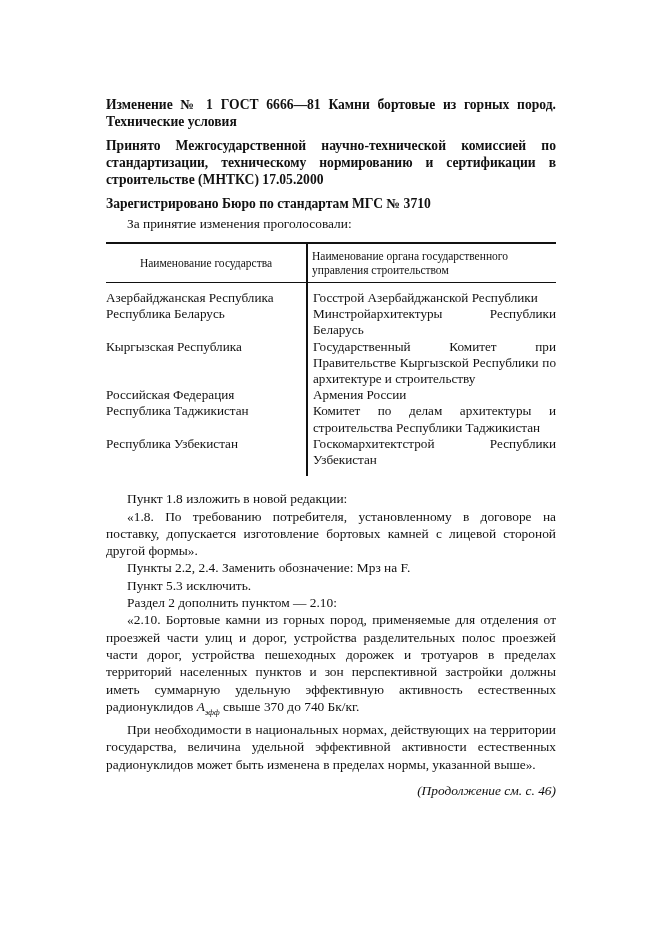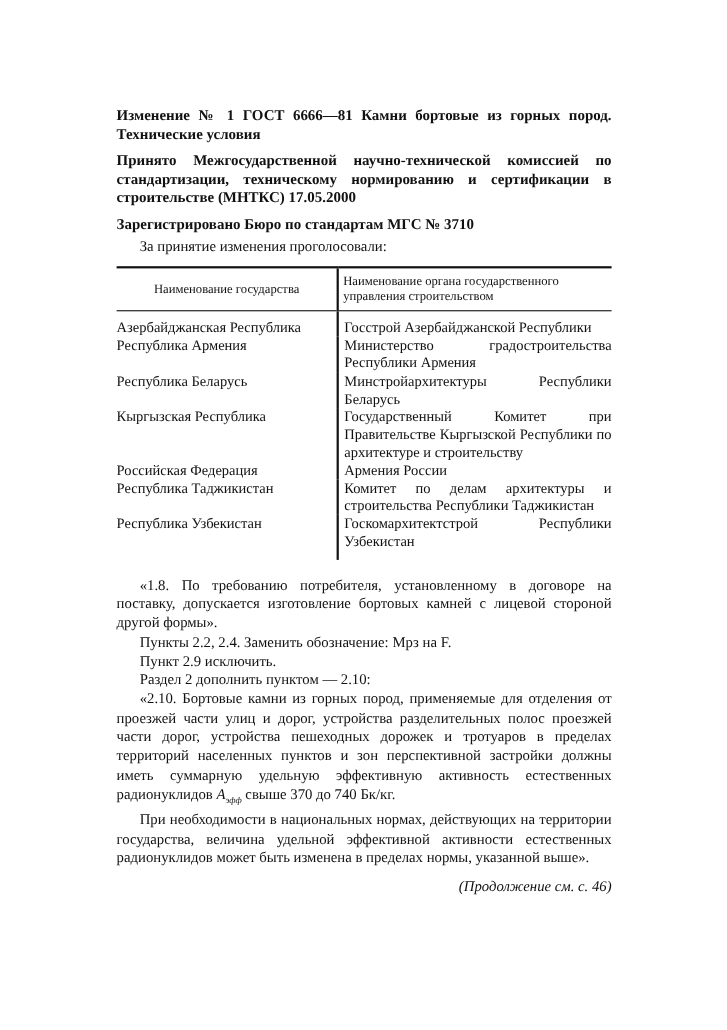--- a/index.html
+++ b/index.html
@@ -42,24 +42,20 @@
         <th class="c1">Наименование государства</th>
         <th class="c2">Наименование органа государственного управления строительством</th>
       </tr>
     </thead>
     <tbody>
       <tr class="first">
         <td class="c1">Азербайджанская Республика</td>
         <td class="c2">Госстрой Азербайджанской Республики</td>
       </tr>
       <tr>
-        <td class="c1">Республика Армения</td>
-        <td class="c2">Министерство градостроительства Республики Армения</td>
-      </tr>
-      <tr>
         <td class="c1">Республика Беларусь</td>
         <td class="c2">Минстройархитектуры Республики Беларусь</td>
       </tr>
       <tr>
         <td class="c1">Кыргызская Республика</td>
         <td class="c2">Государственный Комитет при Правительстве Кыргызской Республики по архитектуре и строительству</td>
       </tr>
       <tr>
         <td class="c1">Российская Федерация</td>
         <td class="c2">Армения России</td>
@@ -68,21 +64,22 @@
         <td class="c1">Республика Таджикистан</td>
         <td class="c2">Комитет по делам архитектуры и строительства Республики Таджикистан</td>
       </tr>
       <tr class="lastrow">
         <td class="c1">Республика Узбекистан</td>
         <td class="c2">Госкомархитектстрой Республики Узбекистан</td>
       </tr>
     </tbody>
   </table>
 
+  <p class="para">Пункт 1.8 изложить в новой редакции:</p>
   <p class="para">«1.8. По требованию потребителя, установленному в договоре на поставку, допускается изготовление бортовых камней с лицевой стороной другой формы».</p>
   <p class="para">Пункты 2.2, 2.4. Заменить обозначение: Мрз на F.</p>
-  <p class="para">Пункт 2.9 исключить.</p>
+  <p class="para">Пункт 5.3 исключить.</p>
   <p class="para">Раздел 2 дополнить пунктом — 2.10:</p>
   <p class="para"><span>«2.10. Бортовые камни из горных пород, применяемые для отделения от проезжей части улиц и дорог, устройства разделительных полос проезжей части дорог, устройства пешеходных дорожек и тротуаров в пределах территорий населенных пунктов и зон перспективной застройки должны иметь суммарную удельную эффективную активность естественных радионуклидов </span><span class="ital">A</span><span class="sub">эфф</span><span> свыше 370 до 740 Бк/кг.</span></p>
   <p class="para">При необходимости в национальных нормах, действующих на территории государства, величина удельной эффективной активности естественных радионуклидов может быть изменена в пределах нормы, указанной выше».</p>
 
   <p class="continuation">(Продолжение см. с. 46)</p>
 </div>
 
 </body></html>

